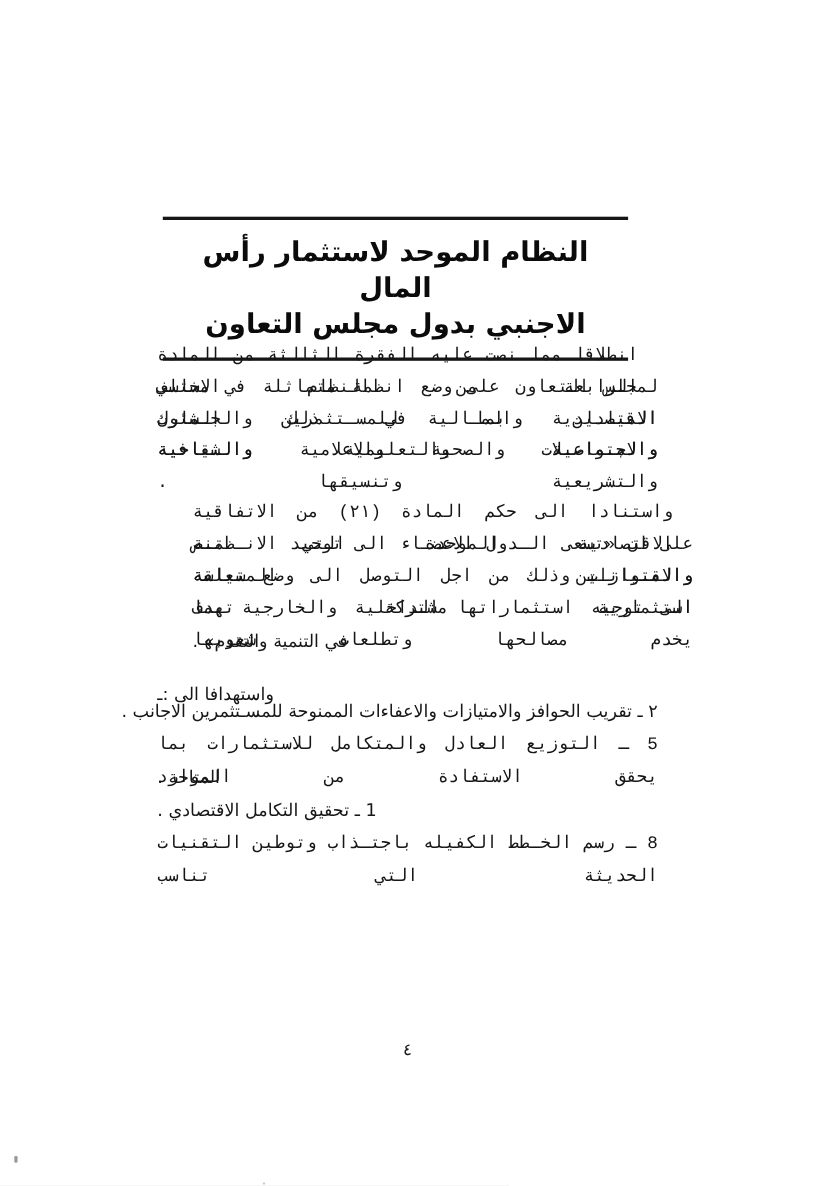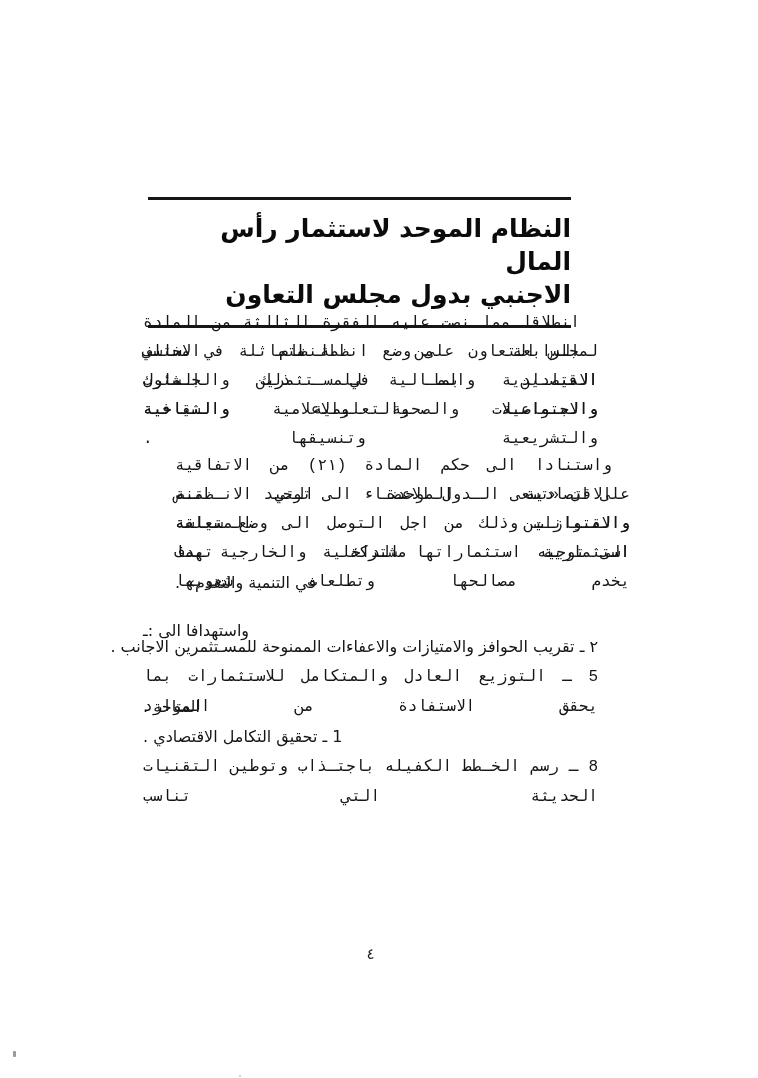--- a/index.html
+++ b/index.html
@@ -13,20 +13,21 @@
     color:#141414;
     overflow:hidden;
   }
   
   .title-block{
     position:absolute;
     top:197px;left:148px;width:423px;
     border-top:3px solid #161616;
     border-bottom:3px solid #161616;
     padding:12px 0 14px 0;
+    text-align:center;
   }
   .title-line{
     font-size:25px;
     font-weight:bold;
     line-height:33px;
     color:#0b0b0b;
     letter-spacing:0px;
   }
   
   .text-block{position:absolute;left:143px;width:455px;}

